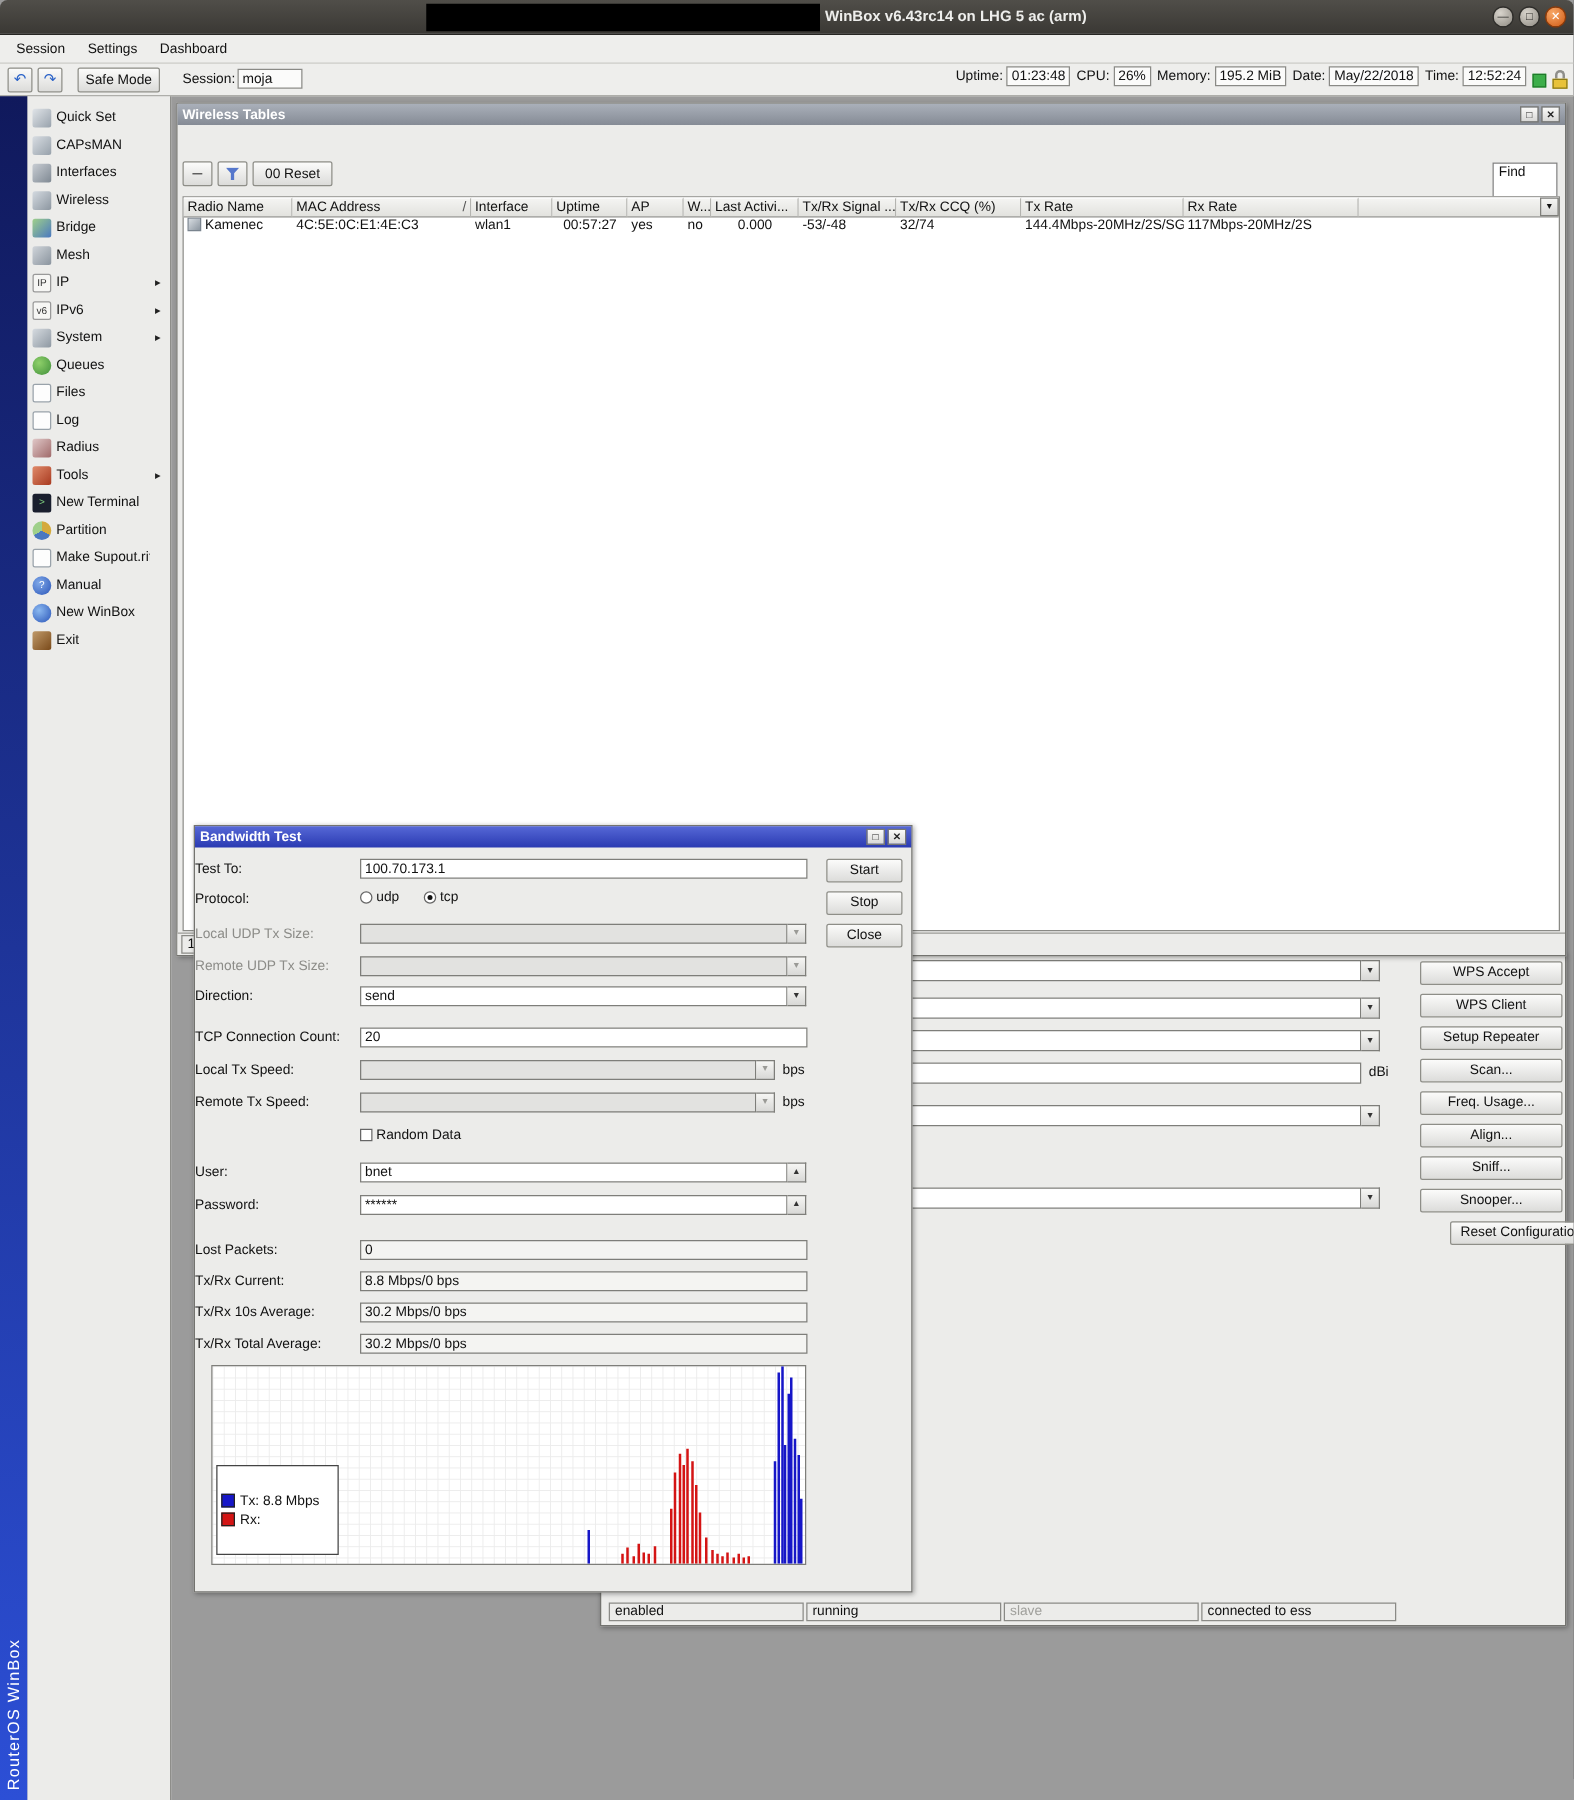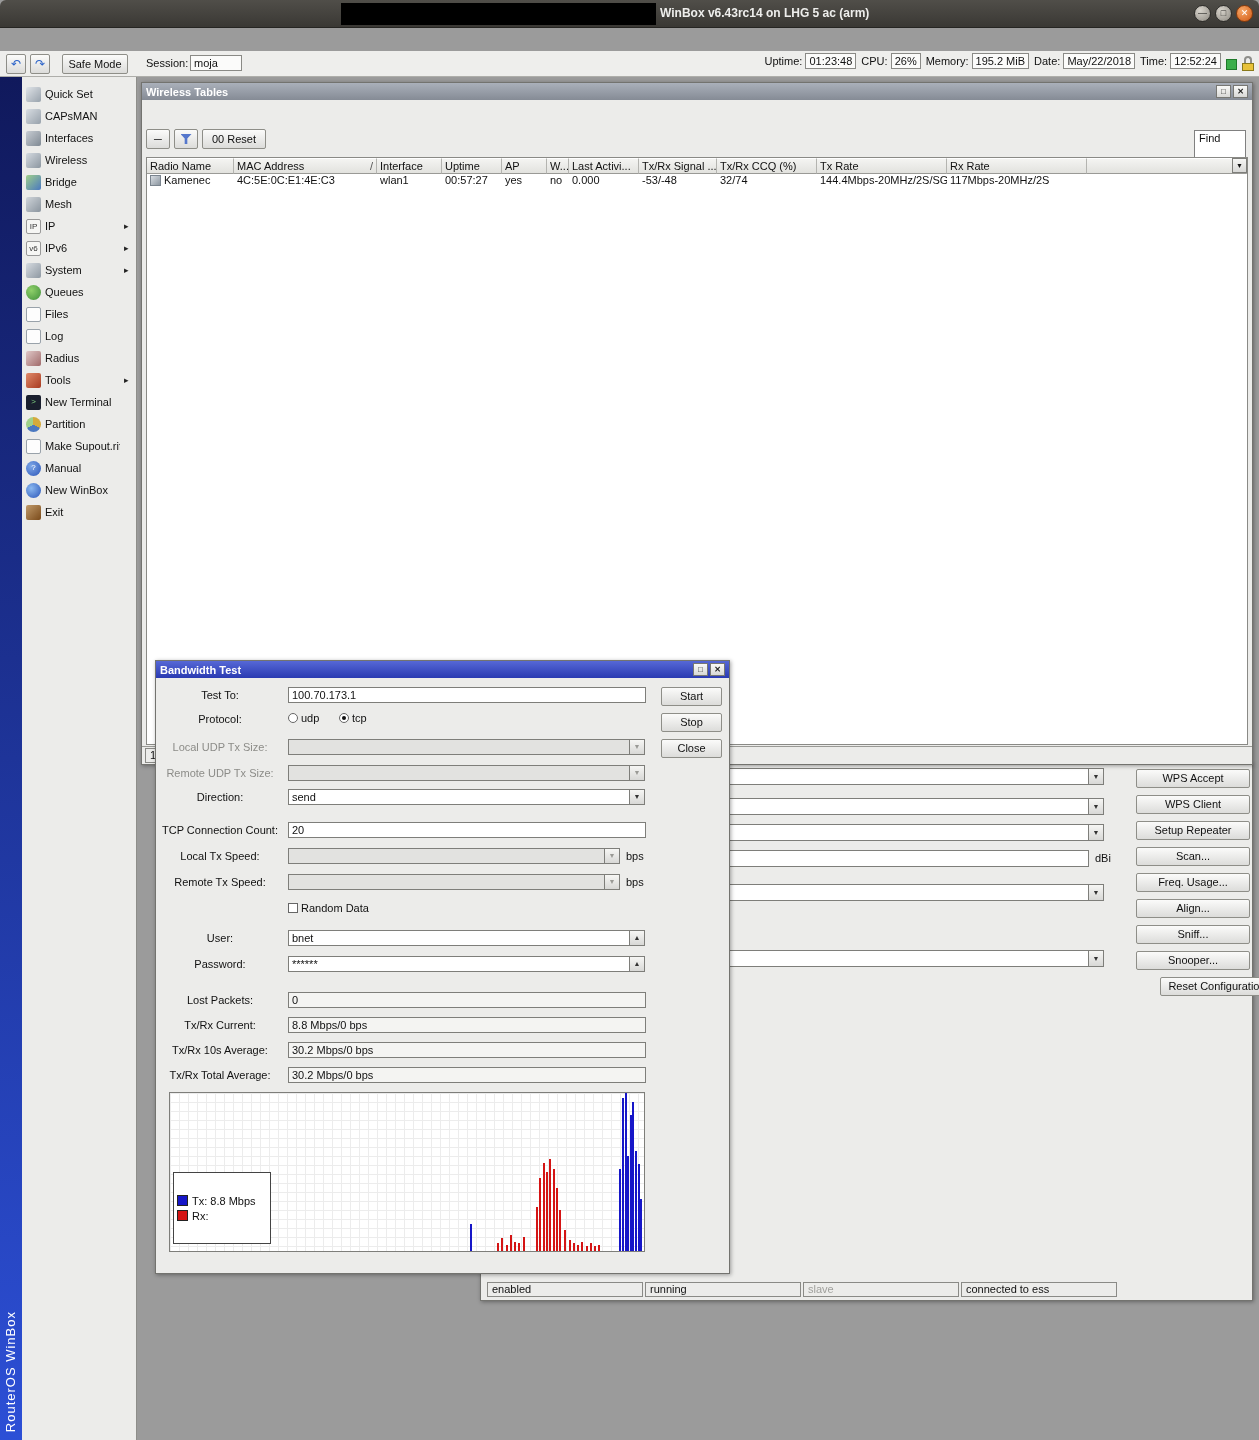--- a/index.html
+++ b/index.html
@@ -53,39 +53,39 @@
   .resetbtn{left:60px;top:46px;width:64px}
   .funnel{width:11px;height:10px;margin:4px auto 0;background:#5577cc;clip-path:polygon(0 0,100% 0,62% 45%,62% 100%,38% 100%,38% 45%)}
   .findbox{position:absolute;right:6px;top:47px;width:52px;height:28px;background:#fff;border:1px solid #808080;padding:1px 4px}
   .tablewrap{position:absolute;left:4px;top:74px;right:4px;bottom:19px;background:#fff;border:1px solid #8a8a86}
   .thead{display:flex;height:16px;background:#e8e8e6}
   .th{background:linear-gradient(#f4f4f2,#e2e2de);border-right:1px solid #b4b4b0;border-bottom:1px solid #9a9a96;border-top:1px solid #fff;padding:1px 3px;white-space:nowrap;overflow:hidden}
   .tr{display:flex;height:15px}
   .td{padding:0 3px;white-space:nowrap;overflow:hidden}
   .c0{width:87px}.c1{width:143px}.c2{width:65px}.c3{width:60px}.c4{width:45px}.c5{width:22px}
   .c6{width:70px}.c7{width:78px}.c8{width:100px}.c9{width:130px}.c10{width:140px}.cf{flex:1}
-  .ra{text-align:left}
+  .ra{text-align:center}
   .hdrop{position:absolute;right:5px;top:75px;width:15px;height:15px;background:linear-gradient(#f6f6f4,#d8d8d6);border:1px solid #7e7e7a;font-size:7px;line-height:13px;text-align:center}
   .rowicon{display:inline-block;width:11px;height:11px;background:linear-gradient(135deg,#d8dde2,#8c96a0);border:1px solid #7a848e;vertical-align:-2px;margin-right:3px}
   .wstatus{position:absolute;left:0;right:0;bottom:0;height:18px;background:#ececea;border-top:1px solid #9a9a96;display:flex;align-items:center;padding-left:3px}
   .wstatus .cell{width:140px;height:15px;border:1px solid #8a8a86;padding:0 4px;line-height:13px}
 
   
   #iwin{left:480px;top:763px;width:773px;height:538px;z-index:1}
   .ifld{position:absolute;height:17px;background:#fff;border:1px solid #7e7e7a}
   .idrop{position:absolute;width:15px;height:17px;background:linear-gradient(#f6f6f4,#d8d8d6);border:1px solid #7e7e7a;border-left:none;font-size:7px;line-height:15px;text-align:center;color:#333}
   .ibtn{position:absolute;left:655px;width:114px;height:19px;background:linear-gradient(#fbfbfa,#dcdcda);border:1px solid #8e8e88;border-radius:2px;text-align:center;line-height:17px;white-space:nowrap}
   .dbi{position:absolute;left:614px;top:88px}
   .istatus{position:absolute;left:6px;bottom:3px;display:flex;gap:2px}
   .iseg{height:15px;border:1px solid #8a8a86;padding:0 4px;line-height:13px;background:#ececea;overflow:hidden;white-space:nowrap}
   .iseg.dim{color:#a0a09c}
 
   
   #btdlg{left:155px;top:660px;width:575px;height:614px;z-index:3}
-  .lbl{position:absolute;width:128px;left:0;text-align:center;white-space:nowrap}
+  .lbl{position:absolute;width:128px;left:0;text-align:left;white-space:nowrap}
   .lbl.dis{color:#8c8c88}
   .fld{position:absolute;left:132px;height:16px;background:#fff;border:1px solid #7e7e7a;padding:1px 3px;white-space:nowrap;overflow:hidden}
   .fld.dis{background:#e2e2e0}
   .fld.ro{background:#f4f4f2}
   .drop{position:absolute;width:15px;height:16px;background:linear-gradient(#f6f6f4,#d8d8d6);border:1px solid #7e7e7a;border-left:none;font-size:7px;line-height:14px;text-align:center;color:#333}
   .drop.dis{color:#9a9a96}
   .dlgbtn{position:absolute;left:505px;width:61px;height:19px;background:linear-gradient(#fbfbfa,#dcdcda);border:1px solid #8e8e88;border-radius:2px;text-align:center;line-height:17px}
   .pr{position:absolute;display:inline-flex;align-items:center;gap:3px}
   .radio{display:inline-block;width:10px;height:10px;border:1px solid #666;border-radius:50%;background:#fff;position:relative}
   .radio.sel::after{content:"";position:absolute;left:2px;top:2px;width:4px;height:4px;border-radius:50%;background:#111}
@@ -108,20 +108,26 @@
   <div id="titlebar">
     <div id="redaction"></div>
     <div class="title">WinBox v6.43rc14 on LHG 5 ac (arm)</div>
     <div class="wbtns">
       <div class="wbtn">—</div>
       <div class="wbtn">□</div>
       <div class="wbtn close">✕</div>
     </div>
   </div>
 
+  <div id="menubar">
+
+  <div class="menu-item">Session</div>
+      <div class="menu-item">Settings</div>
+      <div class="menu-item">Dashboard</div>
+    </div>
 
   <div id="topbar">
     <div class="tbtn" style="left:6px;top:3px;width:20px"><span class="arrow-glyph">↶</span></div>
     <div class="tbtn" style="left:30px;top:3px;width:20px"><span class="arrow-glyph">↷</span></div>
     <div class="tbtn" style="left:62px;top:3px;width:66px">Safe Mode</div>
     <span style="position:absolute;left:146px;top:6px">Session:</span>
     <span class="statbox" style="position:absolute;left:190px;top:4px;min-width:52px">moja</span>
     <div class="statrow">
 
     <span><span>Uptime:</span> <span class="statbox">01:23:48</span></span>

